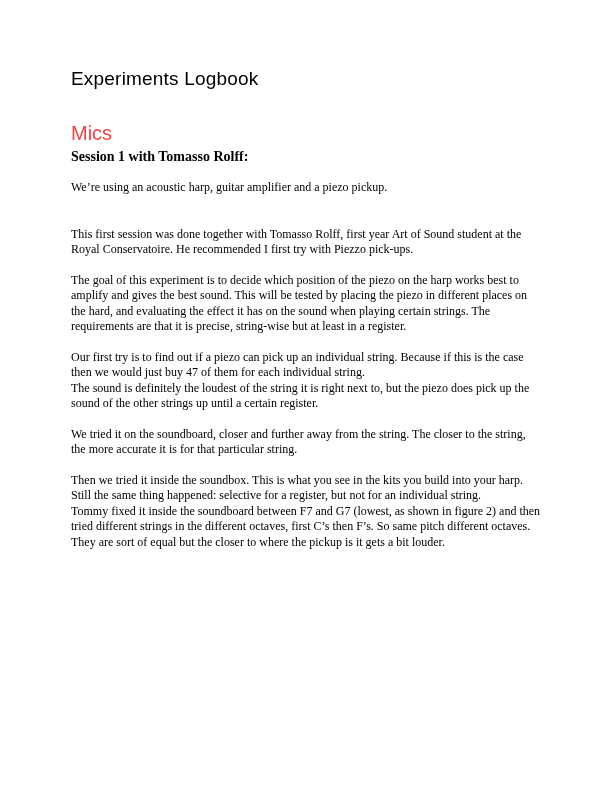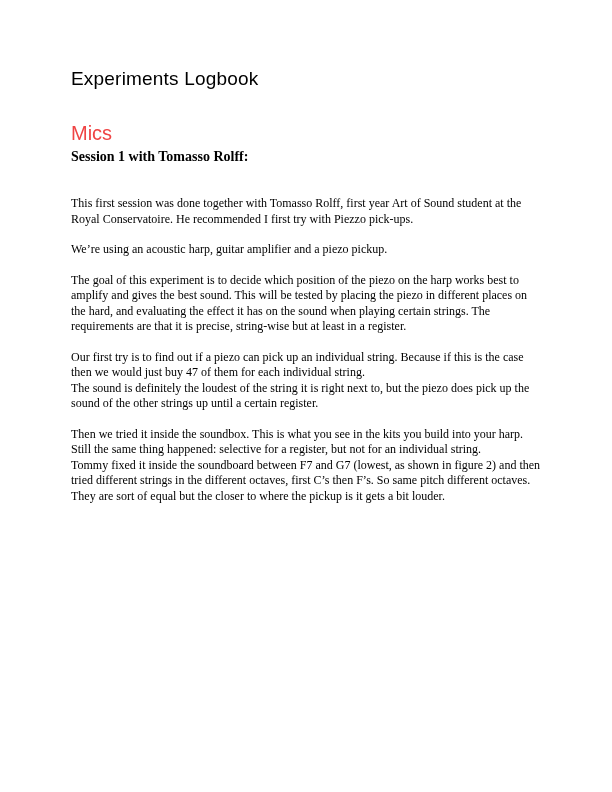--- a/index.html
+++ b/index.html
@@ -72,28 +72,29 @@
 <div class="page">
   <div class="content">
 
     <h1 class="doc-title">Experiments Logbook</h1>
 
     <h2 class="section-heading">Mics</h2>
 
     <p class="session-line">Session 1 with Tomasso Rolff:</p>
 
 
+    <p class="body-para">We’re using an acoustic harp, guitar amplifier and a piezo pickup.</p>
+
     <p class="body-para first">This first session was done together with Tomasso Rolff, first year Art of Sound student at the Royal Conservatoire. He recommended I first try with Piezzo pick-ups.</p>
-
-    <p class="body-para">We’re using an acoustic harp, guitar amplifier and a piezo pickup.</p>
 
     <p class="body-para">The goal of this experiment is to decide which position of the piezo on the harp works best to amplify and gives the best sound. This will be tested by placing the piezo in different places on the hard, and evaluating the effect it has on the sound when playing certain strings. The requirements are that it is precise, string-wise but at least in a register.</p>
 
     <p class="body-para">Our first try is to find out if a piezo can pick up an individual string. Because if this is the case then we would just buy 47 of them for each individual string.
 The sound is definitely the loudest of the string it is right next to, but the piezo does pick up the sound of the other strings up until a certain register.</p>
 
+    <p class="body-para">We tried it on the soundboard, closer and further away from the string. The closer to the string, the more accurate it is for that particular string.</p>
 
     <p class="body-para after-gap">Then we tried it inside the soundbox. This is what you see in the kits you build into your harp.
 Still the same thing happened: selective for a register, but not for an individual string.
 Tommy fixed it inside the soundboard between F7 and G7 (lowest, as shown in figure 2) and then tried different strings in the different octaves, first C’s then F’s. So same pitch different octaves. They are sort of equal but the closer to where the pickup is it gets a bit louder.</p>
 
   </div>
 </div>
 
 </body></html>

